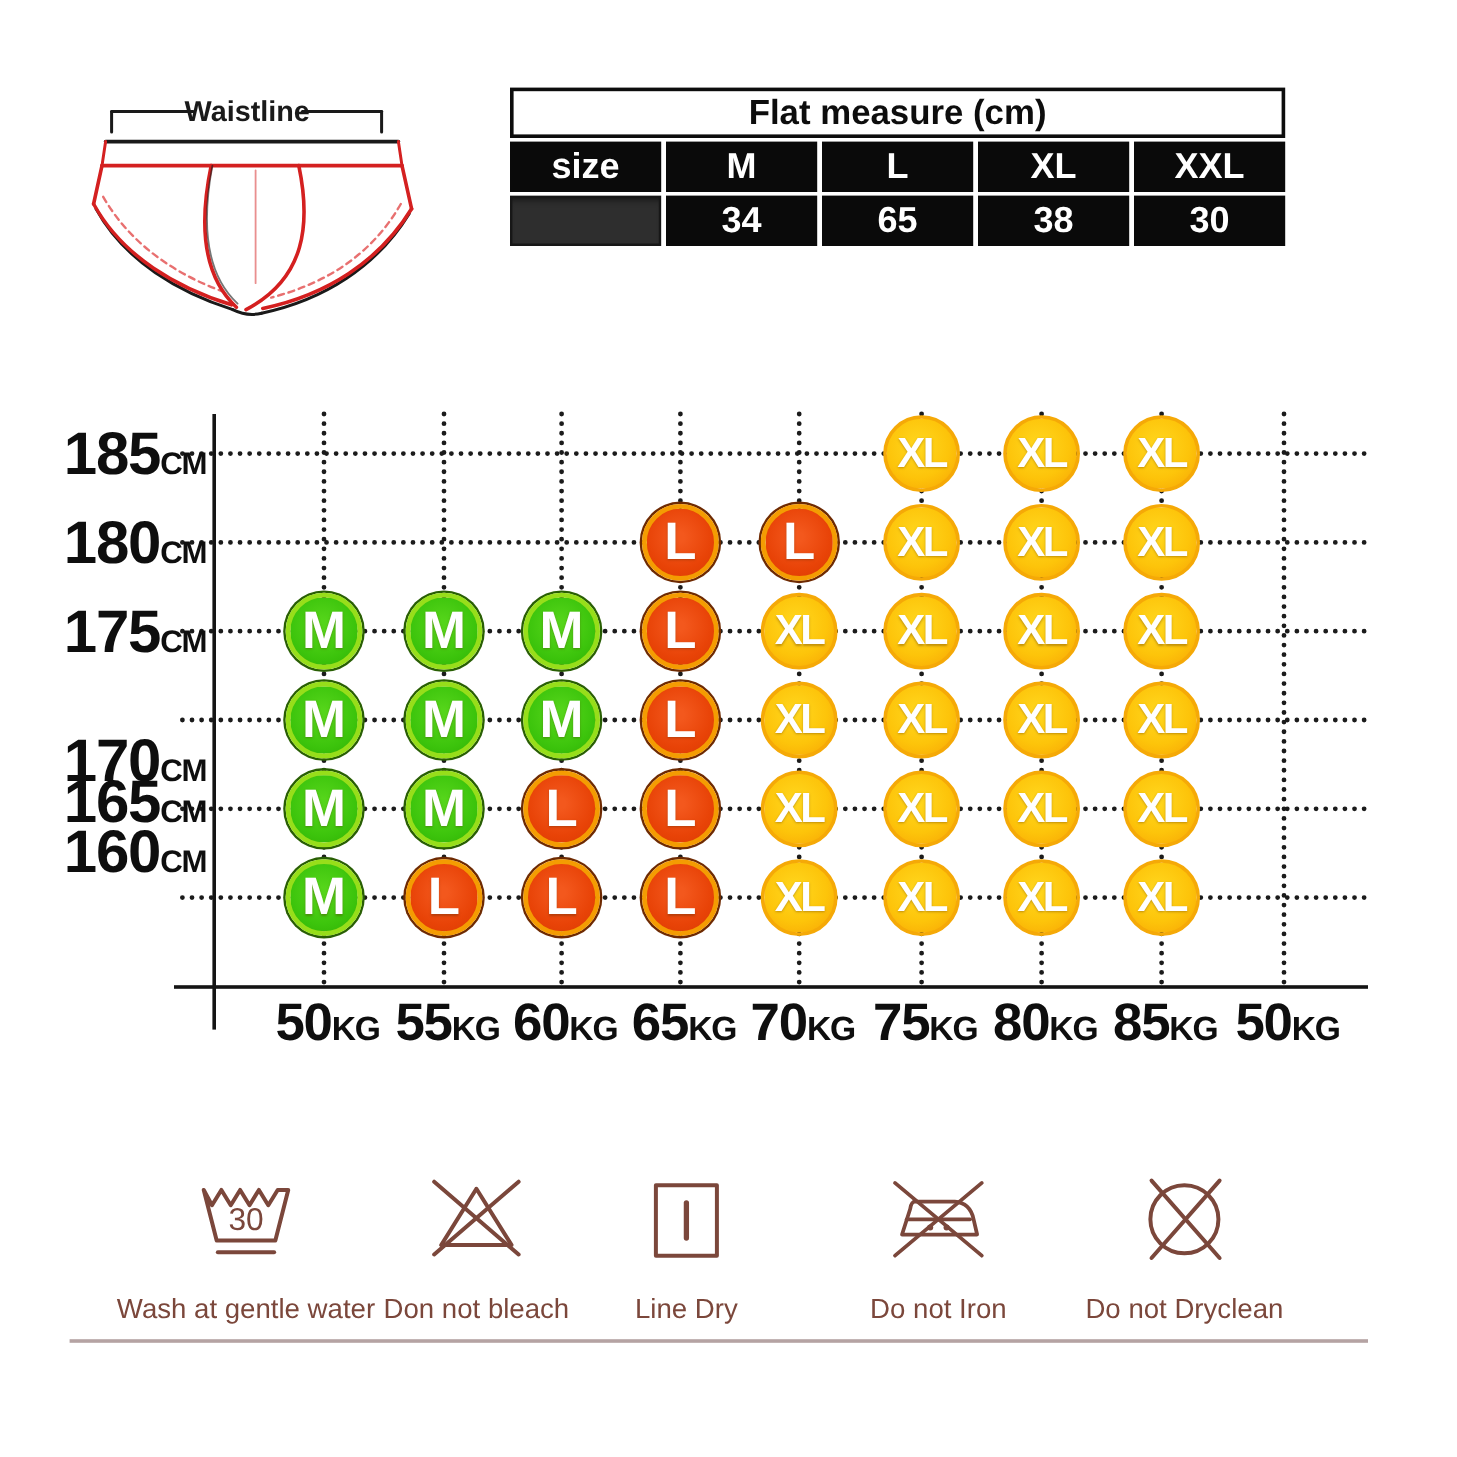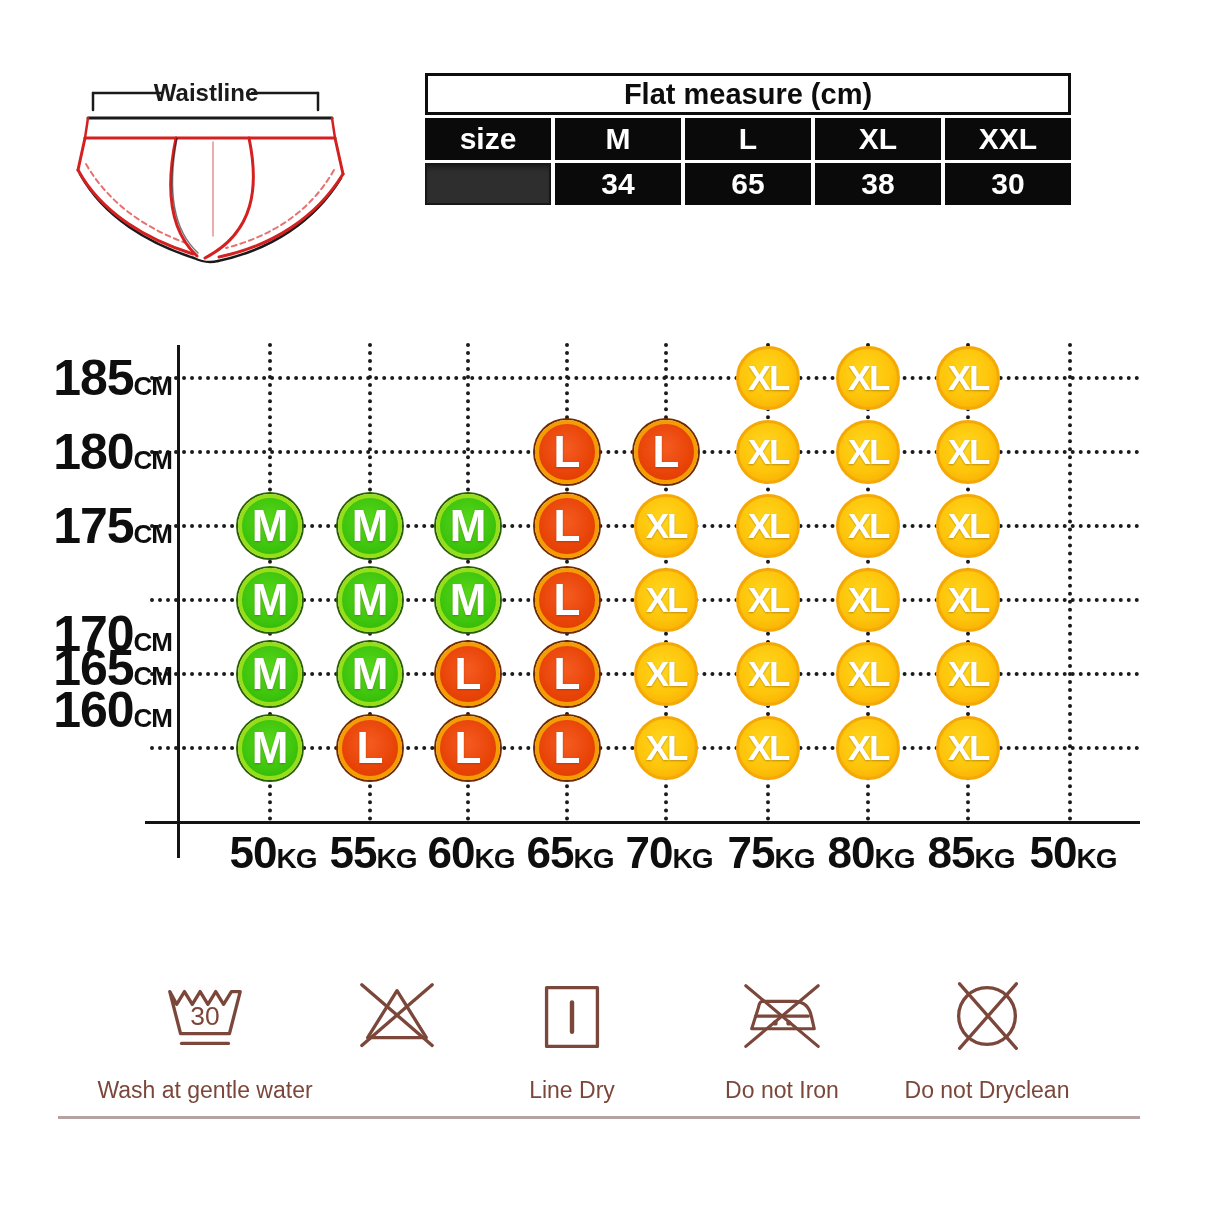--- a/index.html
+++ b/index.html
@@ -194,20 +194,21 @@
     </svg>
     <div class="care-label">Wash at gentle water</div>
   </div>
 
   <div class="care-item" style="left:287px">
     <svg width="88" height="88" viewBox="0 0 90 90" fill="none" stroke="#7b473b" stroke-width="3.4" stroke-linejoin="round" stroke-linecap="round">
       <path d="M45 16 L15 64 H75 Z"></path>
       <path d="M9 10 L81 72"></path>
       <path d="M81 10 L9 72"></path>
     </svg>
+    <div class="care-label">Don not bleach</div>
   </div>
 
   <div class="care-item" style="left:672px">
     <svg width="88" height="88" viewBox="0 0 90 90" fill="none" stroke="#7b473b" stroke-width="3.2" stroke-linejoin="round" stroke-linecap="round">
       <path d="M25 27 H59 Q72 28 75 42 L78 55 H14 L21 33 Q22 27 25 27 Z"></path>
       <path d="M18 42 H72"></path>
       <circle cx="38" cy="49" r="2.6" fill="#7b473b" stroke="none"></circle>
       <circle cx="52" cy="49" r="2.6" fill="#7b473b" stroke="none"></circle>
       <path d="M8 11 L82 73"></path>
       <path d="M82 11 L8 73"></path>

